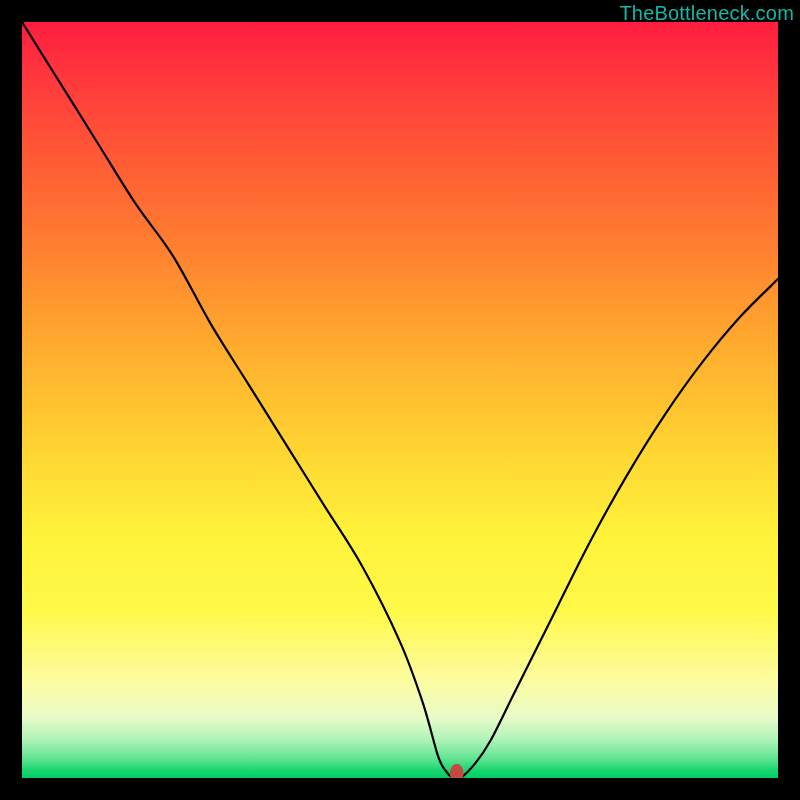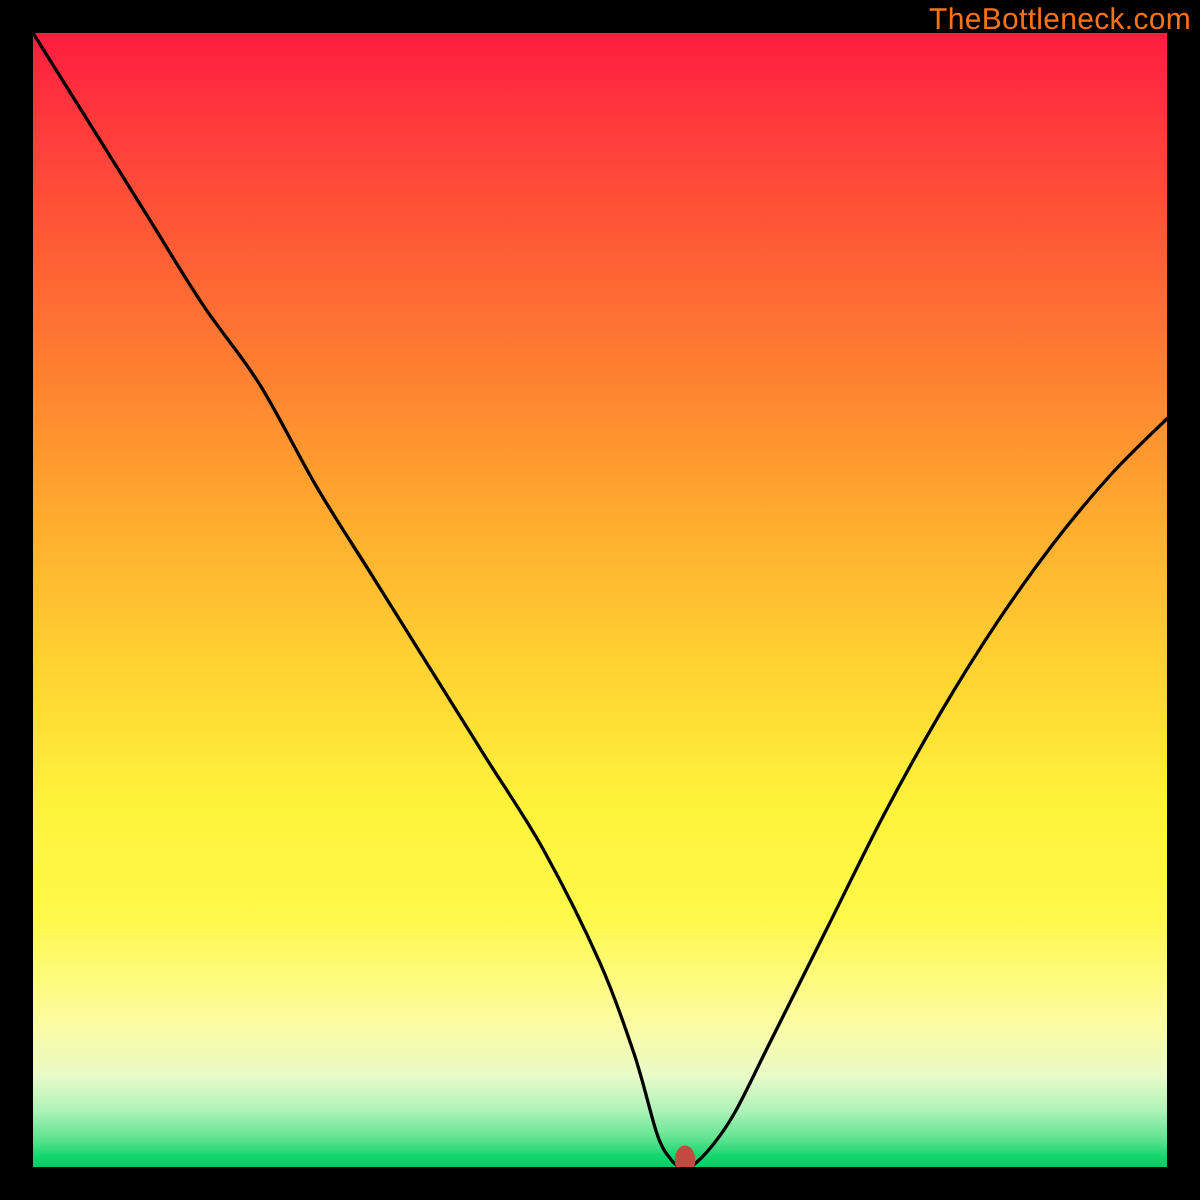--- a/index.html
+++ b/index.html
@@ -47,21 +47,21 @@
     position: absolute;
     left: 0;
     top: 0;
     width: 756px;
     height: 756px;
   }
   .watermark {
     position: absolute;
     top: 2px;
     right: 6px;
-    color: #f97316;
+    color: #14b8a6;
     font-size: 20px;
     font-weight: 500;
     letter-spacing: 0.2px;
     user-select: none;
   }
 </style>
 </head>
 <body>
 
 <div class="watermark">TheBottleneck.com</div>

